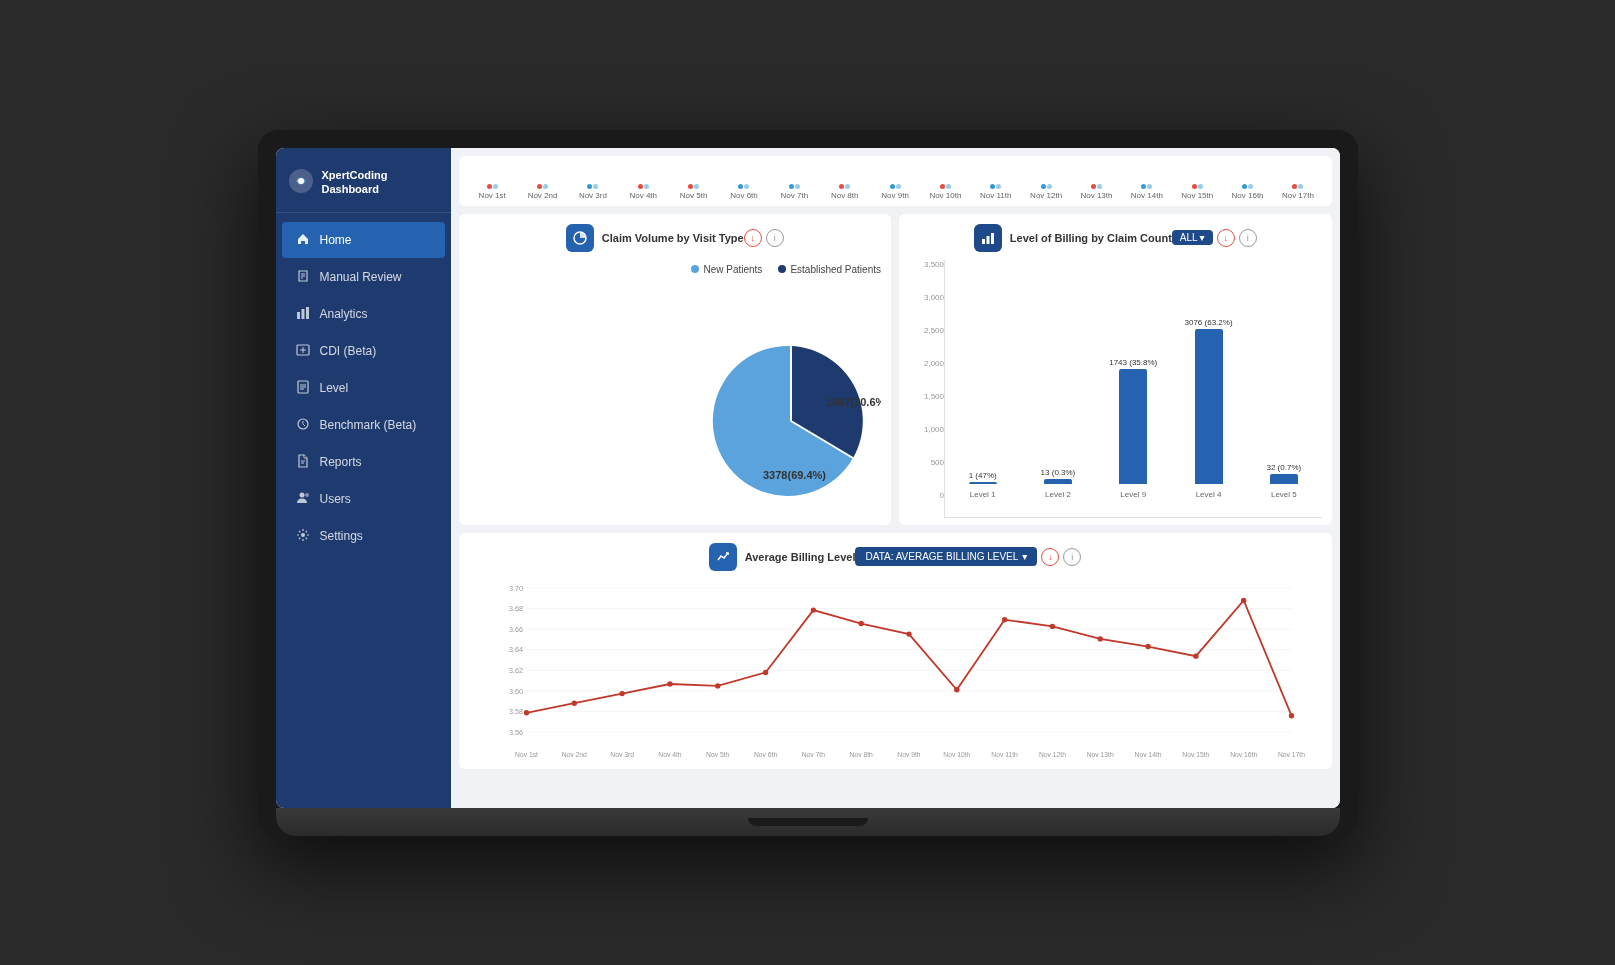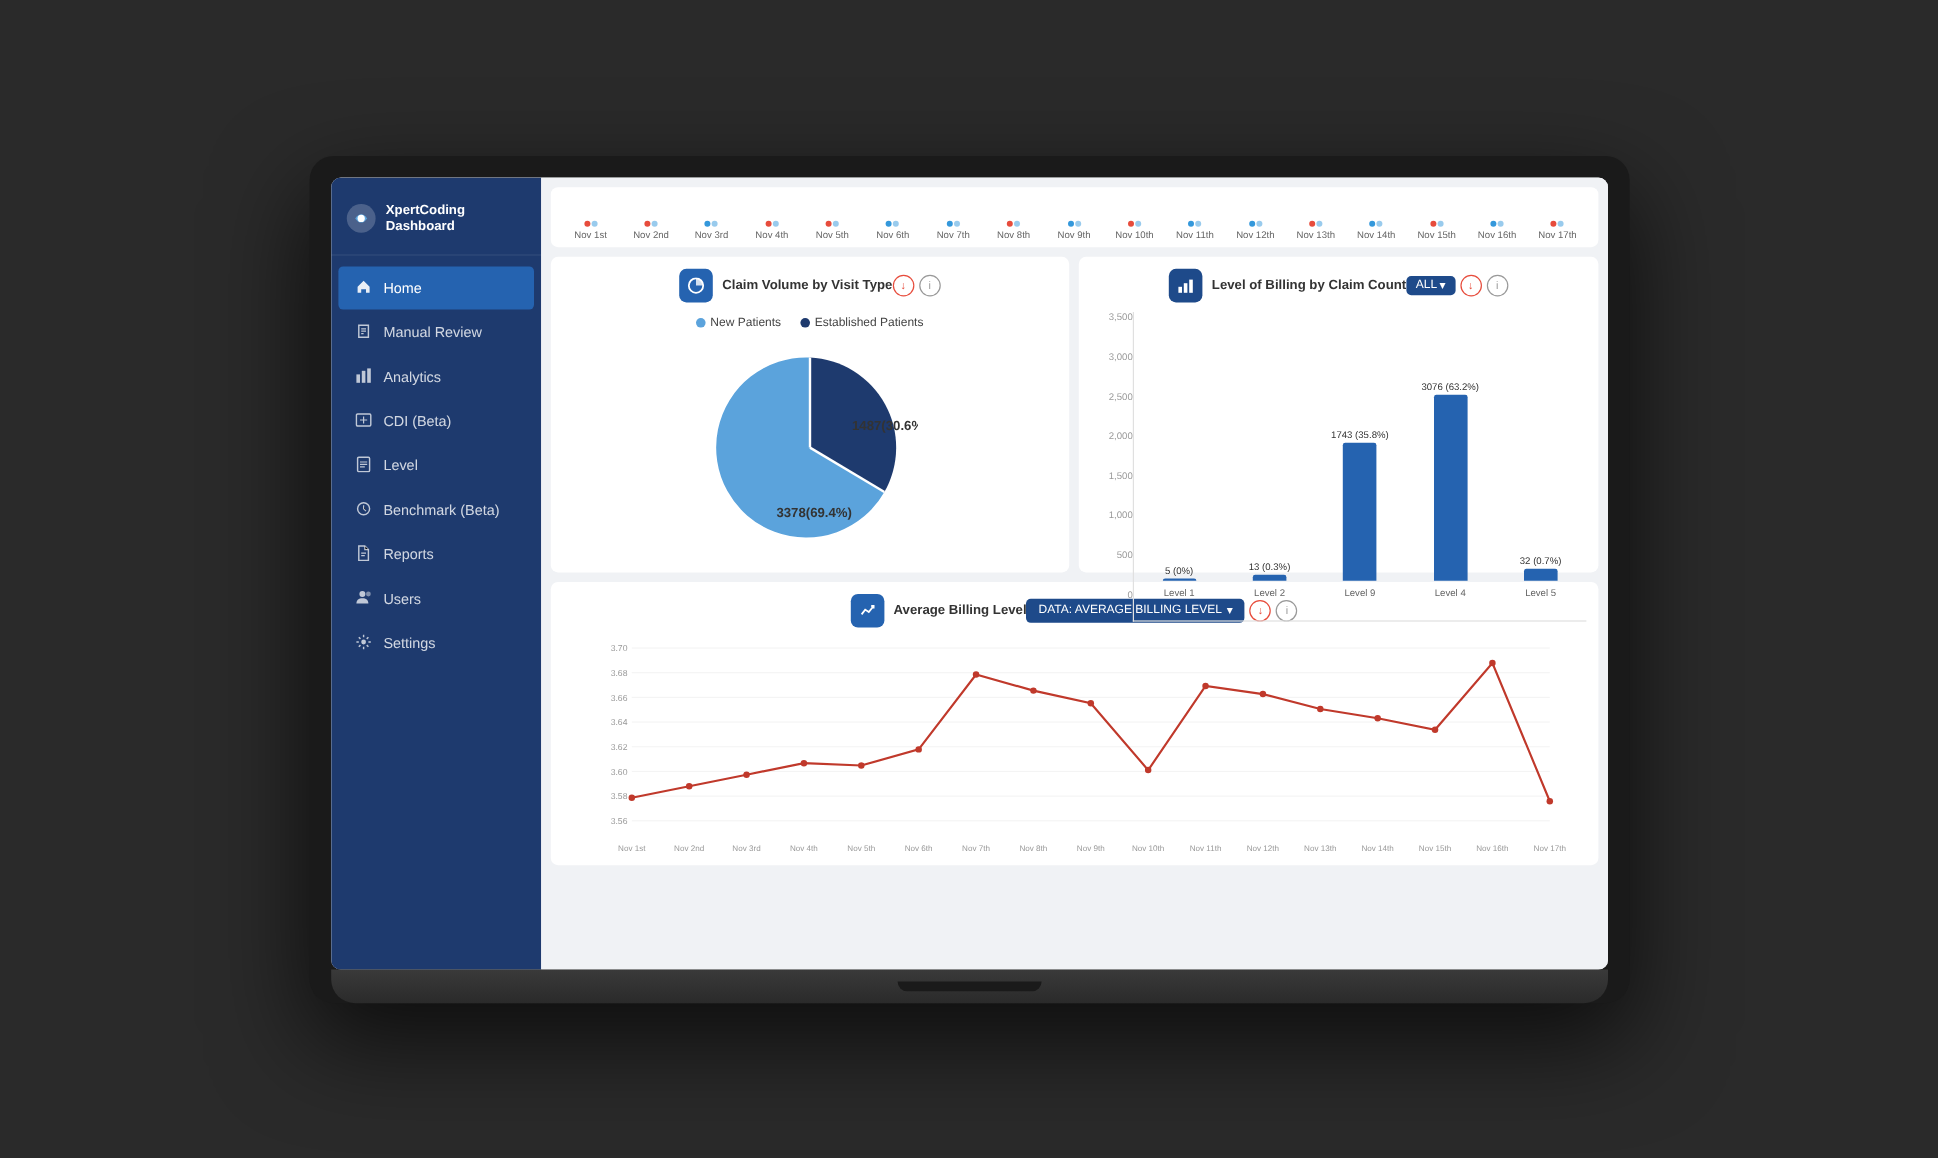--- a/index.html
+++ b/index.html
@@ -52,21 +52,20 @@
     .sidebar {
       width: 175px;
       background: #1e3a6e;
       display: flex;
       flex-direction: column;
       flex-shrink: 0;
       padding-top: 12px;
     }
     .sidebar-header {
       display: flex;
-      align-items: center;
       padding: 8px 12px 16px 12px;
       border-bottom: 1px solid rgba(255,255,255,0.1);
       margin-bottom: 8px;
     }
     .sidebar-logo {
       width: 26px;
       height: 26px;
       margin-right: 8px;
       flex-shrink: 0;
     }
@@ -188,22 +187,23 @@
       cursor: pointer;
       display: flex;
       align-items: center;
       gap: 2px;
     }
 
     
     .pie-container {
       display: flex;
       flex-direction: column;
-      align-items: center;
+      align-items: flex-end;
       padding: 4px 0;
+      gap: 48px;
     }
     .pie-legend {
       display: flex;
       gap: 16px;
       margin-bottom: 8px;
       font-size: 10px;
     }
     .legend-dot {
       width: 8px; height: 8px;
       border-radius: 50%;
@@ -584,21 +584,21 @@
                     <span class="y-label">3,000</span>
                     <span class="y-label">2,500</span>
                     <span class="y-label">2,000</span>
                     <span class="y-label">1,500</span>
                     <span class="y-label">1,000</span>
                     <span class="y-label">500</span>
                     <span class="y-label">0</span>
                   </div>
                 <div class="bars-area" id="bars-container">
                     <div class="bar-group">
-    <span class="bar-value-label">5 (0%)</span>
+    <span class="bar-value-label">1 (47%)</span>
     <div class="bar-rect" style="height:2px"></div>
     <span class="bar-x-label">Level 1</span>
   </div>
                     <div class="bar-group">
     <span class="bar-value-label">13 (0.3%)</span>
     <div class="bar-rect" style="height:5px"></div>
     <span class="bar-x-label">Level 2</span>
   </div>
                     <div class="bar-group">
     <span class="bar-value-label">1743 (35.8%)</span>

